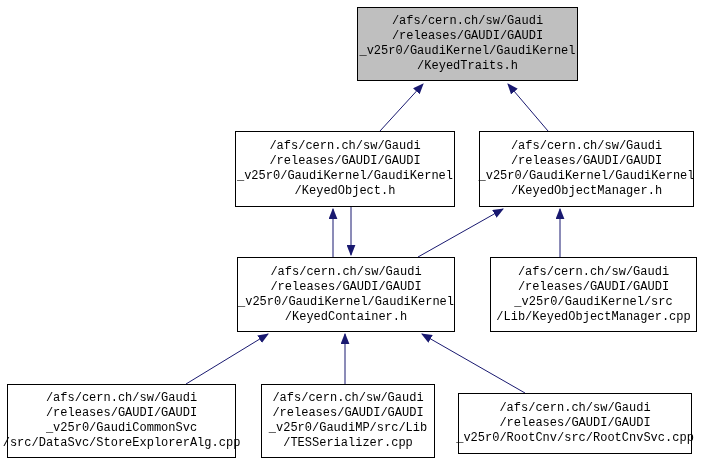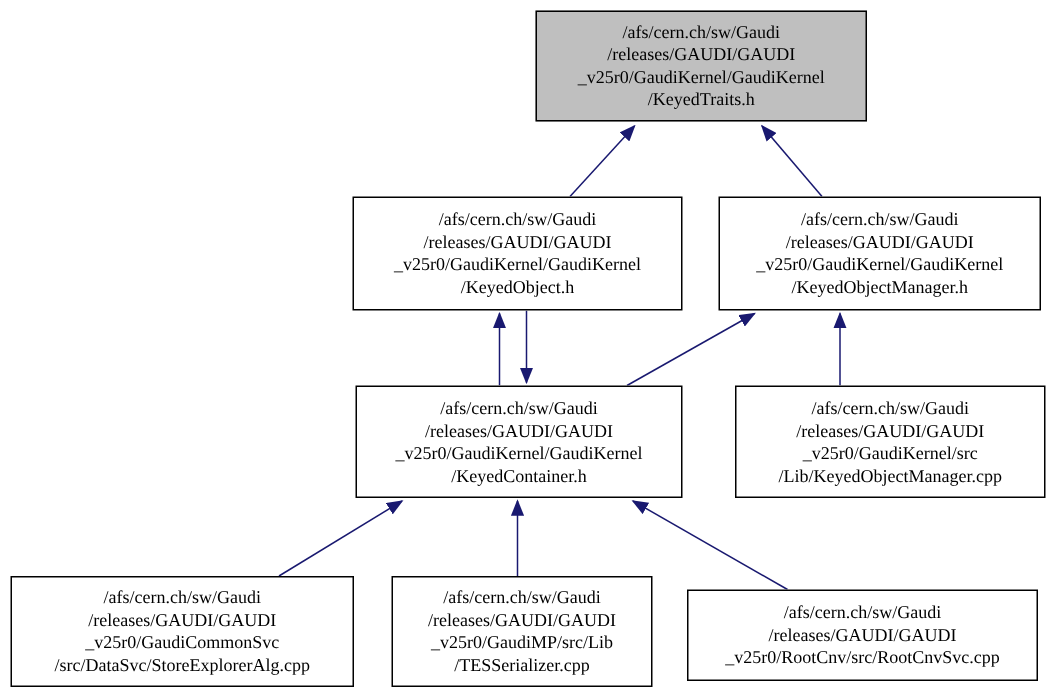--- a/index.html
+++ b/index.html
@@ -5,21 +5,21 @@
   html, body {
     margin: 0;
     padding: 0;
     background: #ffffff;
   }
   .graph-canvas {
     position: relative;
     width: 704px;
     height: 464px;
     background: #ffffff;
-    font-family: Liberation Serif, serif;
+    font-family: Liberation Mono, monospace;
     overflow: hidden;
   }
   .edges-layer {
     position: absolute;
     left: 0;
     top: 0;
     width: 704px;
     height: 464px;
   }
   .edge {

